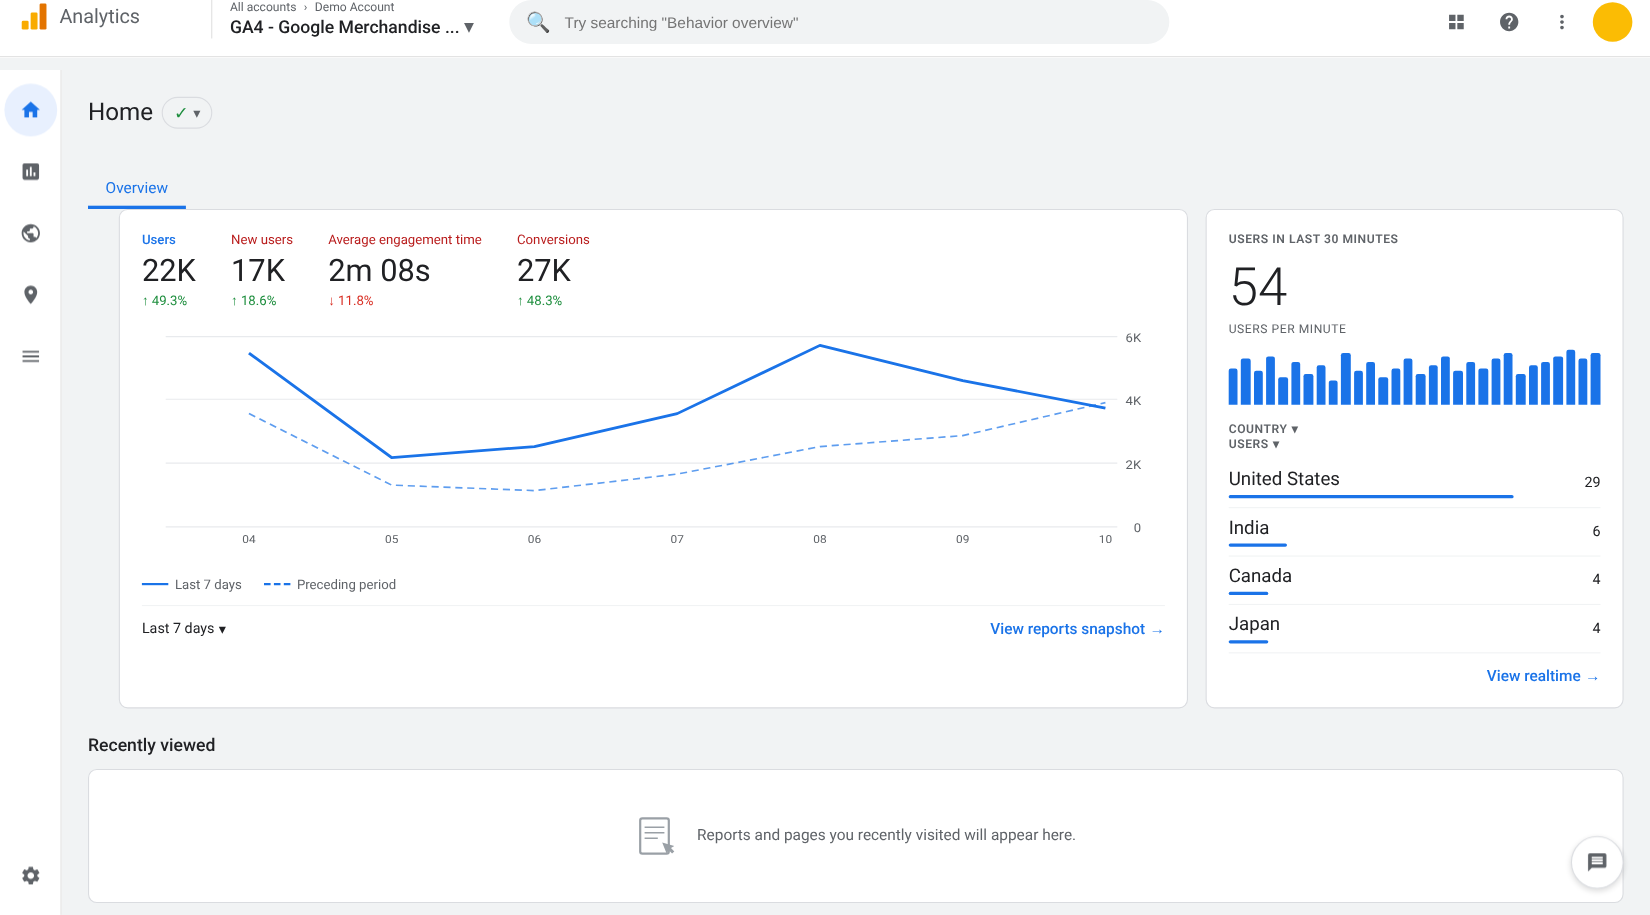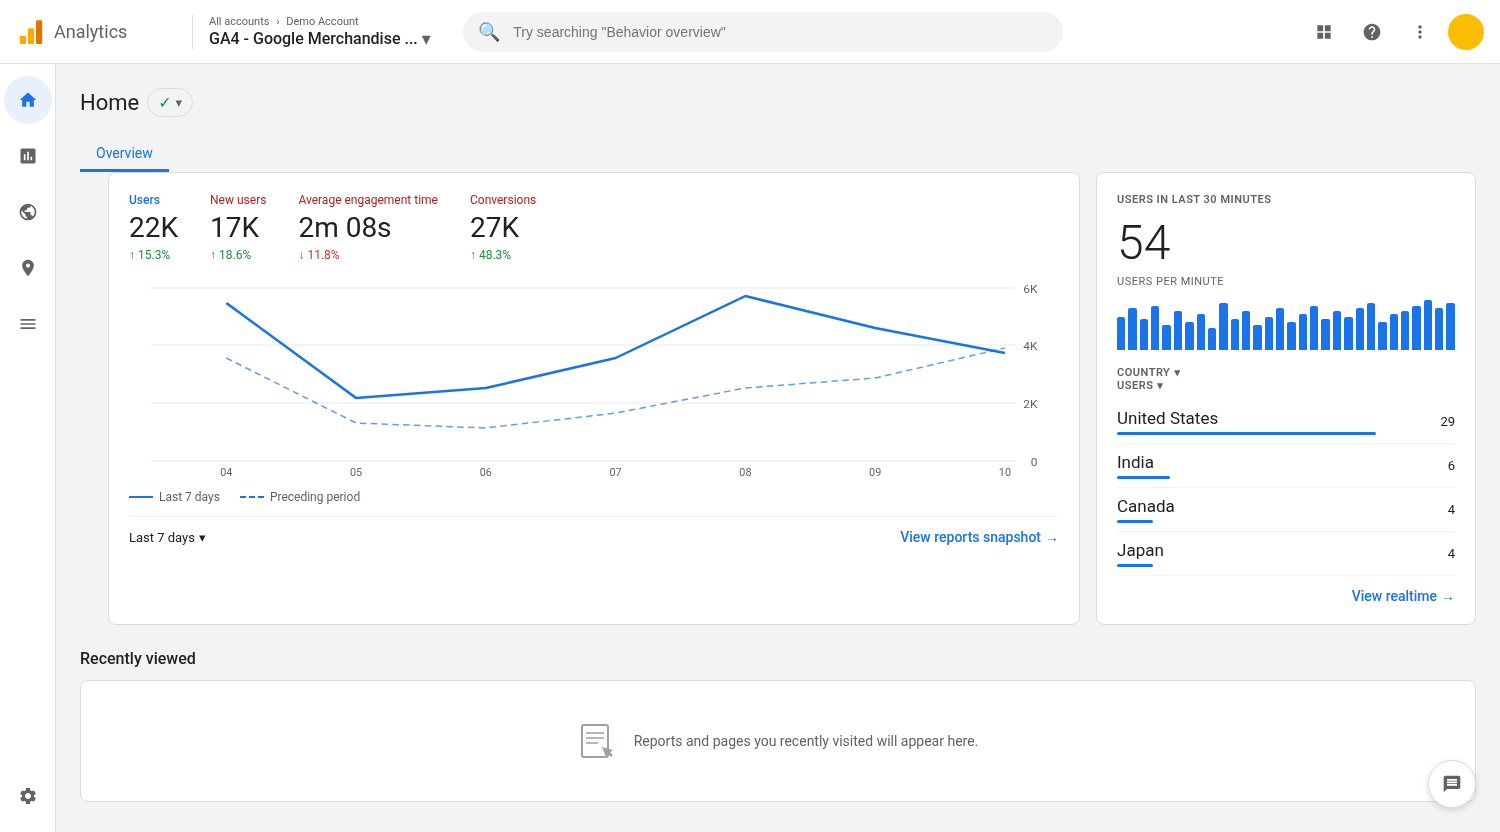--- a/index.html
+++ b/index.html
@@ -1,21 +1,21 @@
 <!DOCTYPE html>
 <html><head>
   <meta charset="utf-8">
   <style>
     * { box-sizing: border-box; margin: 0; padding: 0; }
     body { font-family: 'Google Sans', Roboto, Arial, sans-serif; background: #f1f3f4; color: #202124; font-size: 14px; }
 
     
     .header {
-      display: flex; align-items: center; background: #fff;
-      height: 64px; padding: 0 16px; border-bottom: 1px solid #e0e0e0;
+      display: flex; align-items: flex-start; background: #fff;
+      height: 52px; padding: 0 16px; border-bottom: 1px solid #e0e0e0;
       position: fixed; top: 0; left: 0; right: 0; z-index: 100;
     }
     .header-logo { display: flex; align-items: center; gap: 8px; min-width: 160px; }
     .logo-icon { width: 30px; height: 30px; }
     .analytics-title { font-size: 18px; font-weight: 400; color: #5f6368; }
     .header-account { display: flex; flex-direction: column; margin-left: 16px; padding-left: 16px; border-left: 1px solid #e0e0e0; }
     .all-accounts { font-size: 11px; color: #5f6368; }
     .all-accounts span { color: #5f6368; }
     .all-accounts .arrow { margin: 0 4px; }
     .account-name { font-size: 16px; font-weight: 500; color: #202124; display: flex; align-items: center; gap: 4px; cursor: pointer; }
@@ -43,21 +43,21 @@
       align-items: center; justify-content: center; cursor: pointer;
       margin: 4px 0; color: #5f6368; font-size: 20px;
     }
     .sidebar-item.active { background: #e8f0fe; color: #1a73e8; }
     .sidebar-bottom { margin-top: auto; }
 
     
     .main { margin-top: 64px; margin-left: 56px; padding: 24px; min-height: calc(100vh - 64px); }
 
     
-    .page-header { display: flex; align-items: flex-end; justify-content: space-between; margin-bottom: 20px; }
+    .page-header { display: flex; align-items: flex-end; justify-content: space-between; margin-bottom: 38px; }
     .page-title-area { display: flex; align-items: center; gap: 8px; }
     .page-title { font-size: 22px; font-weight: 400; }
     .title-badge {
       display: flex; align-items: center; gap: 4px; border: 1px solid #dadce0;
       border-radius: 16px; padding: 4px 10px; font-size: 13px; cursor: pointer; color: #5f6368;
     }
     .check-icon { color: #1e8e3e; font-size: 16px; }
 
     
     .cards-row { display: flex; gap: 16px; margin-bottom: 24px; padding-left: 28px; }
@@ -70,21 +70,21 @@
     .metrics-row { display: flex; gap: 32px; margin-bottom: 16px; }
     .metric { display: flex; flex-direction: column; }
     .metric-label { font-size: 12px; color: #b91c1c; margin-bottom: 4px; }
     .metric-label.active { color: #1a73e8; font-weight: 500; cursor: pointer; }
     .metric-value { font-size: 28px; font-weight: 400; color: #202124; }
     .metric-change { font-size: 12px; margin-top: 4px; }
     .metric-change.up { color: #1e8e3e; }
     .metric-change.down { color: #d93025; }
 
     
-    .chart-area { position: relative; height: 200px; margin-bottom: 12px; }
+    .chart-area { position: relative; height: 200px; margin-bottom: 28px; }
     .chart-svg { width: 100%; height: 100%; }
     .chart-legend { display: flex; gap: 20px; font-size: 12px; color: #5f6368; margin-top: 8px; }
     .legend-item { display: flex; align-items: center; gap: 6px; }
     .legend-line { width: 24px; height: 2px; background: #1a73e8; }
     .legend-dashed { width: 24px; height: 2px; border-top: 2px dashed #1a73e8; }
 
     .card-footer { display: flex; align-items: center; justify-content: space-between; margin-top: 12px; padding-top: 12px; border-top: 1px solid #f1f3f4; }
     .time-selector { display: flex; align-items: center; gap: 4px; font-size: 13px; color: #202124; cursor: pointer; }
     .view-link { color: #1a73e8; font-size: 14px; font-weight: 500; display: flex; align-items: center; gap: 4px; cursor: pointer; text-decoration: none; justify-content: space-between; }
 
@@ -240,21 +240,21 @@
   </div>
 
   <div class="cards-row" style="margin-top: 0;">
 
     <div class="main-card">
 
       <div class="metrics-row">
         <div class="metric">
           <span class="metric-label active">Users</span>
           <span class="metric-value">22K</span>
-          <span class="metric-change up">↑ 15.3%</span>
+          <span class="metric-change up">↑ 49.3%</span>
         </div>
         <div class="metric">
           <span class="metric-label">New users</span>
           <span class="metric-value">17K</span>
           <span class="metric-change up">↑ 18.6%</span>
         </div>
         <div class="metric">
           <span class="metric-label">Average engagement time</span>
           <span class="metric-value">2m 08s</span>
           <span class="metric-change down">↓ 11.8%</span>

